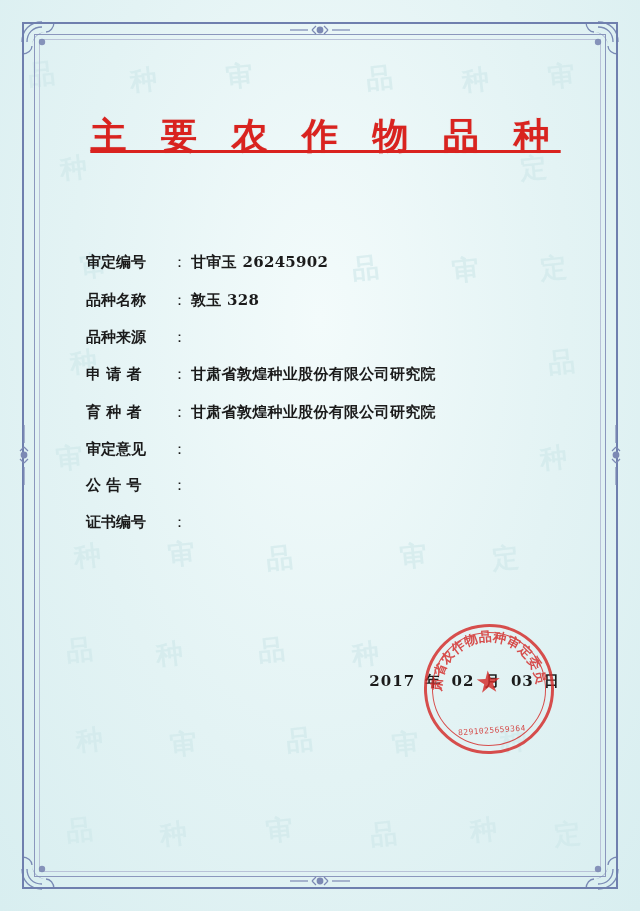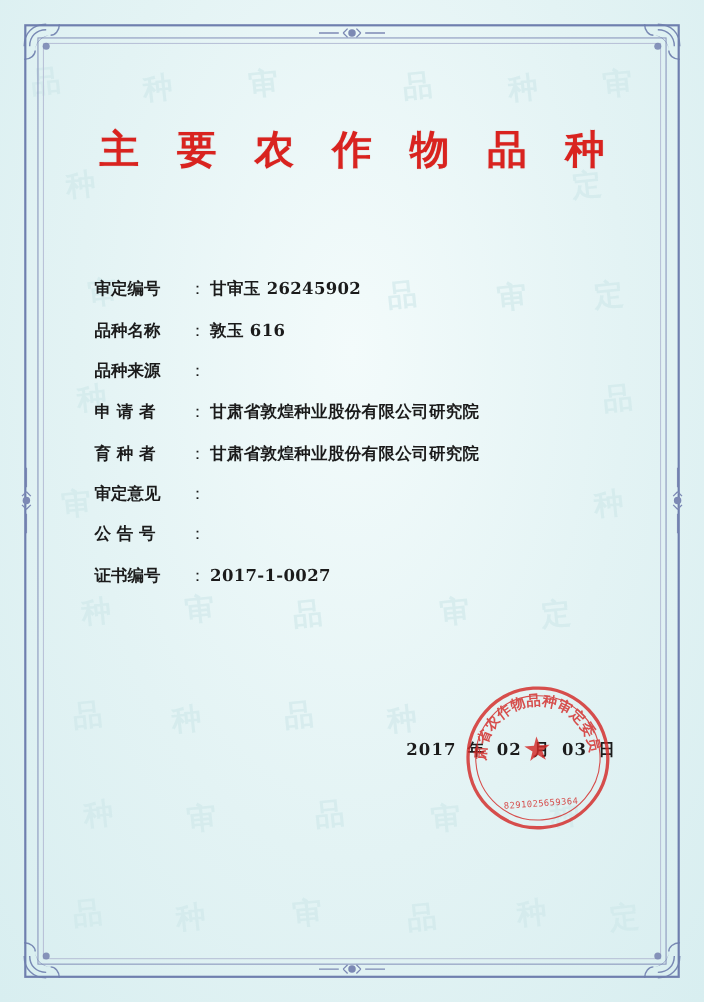--- a/index.html
+++ b/index.html
@@ -102,20 +102,21 @@
     text-align: center;
   }
   .title-main {
     color: #d9231f;
     font-size: 36px;
     font-weight: bold;
     letter-spacing: 11px;
     text-indent: 11px;
     font-family: "DejaVu Serif", serif;
     text-shadow: 0 0 1px rgba(180,20,20,.35);
+    text-decoration: underline;
   }
   .title-sub {
     margin-top: 20px;
     color: #d9231f;
     font-size: 31px;
     font-weight: bold;
     letter-spacing: 11px;
     text-indent: 11px;
     font-family: "DejaVu Serif", serif;
     text-shadow: 0 0 1px rgba(180,20,20,.35);
@@ -355,21 +356,21 @@
 
     <div class="field-row">
       <div class="field-label sp1">审定编号</div>
       <div class="field-colon">：</div>
       <div class="field-value">甘审玉 26245902</div>
     </div>
 
     <div class="field-row">
       <div class="field-label sp1">品种名称</div>
       <div class="field-colon">：</div>
-      <div class="field-value">敦玉 616</div>
+      <div class="field-value">敦玉 328</div>
     </div>
 
     <div class="field-row">
       <div class="field-label sp1">品种来源</div>
       <div class="field-colon">：</div>
     </div>
 
     <div class="field-row">
       <div class="field-label sp1">申 请 者</div>
       <div class="field-colon">：</div>
@@ -388,21 +389,20 @@
     </div>
 
     <div class="field-row">
       <div class="field-label sp1">公 告 号</div>
       <div class="field-colon">：</div>
     </div>
 
     <div class="field-row">
       <div class="field-label sp1">证书编号</div>
       <div class="field-colon">：</div>
-      <div class="field-value">2017-1-0027</div>
     </div>
 
   </div>
 
   <div class="date-line">
     <span>2017</span>
     <span>年</span>
     <span>02</span>
     <span>月</span>
     <span>03</span>

